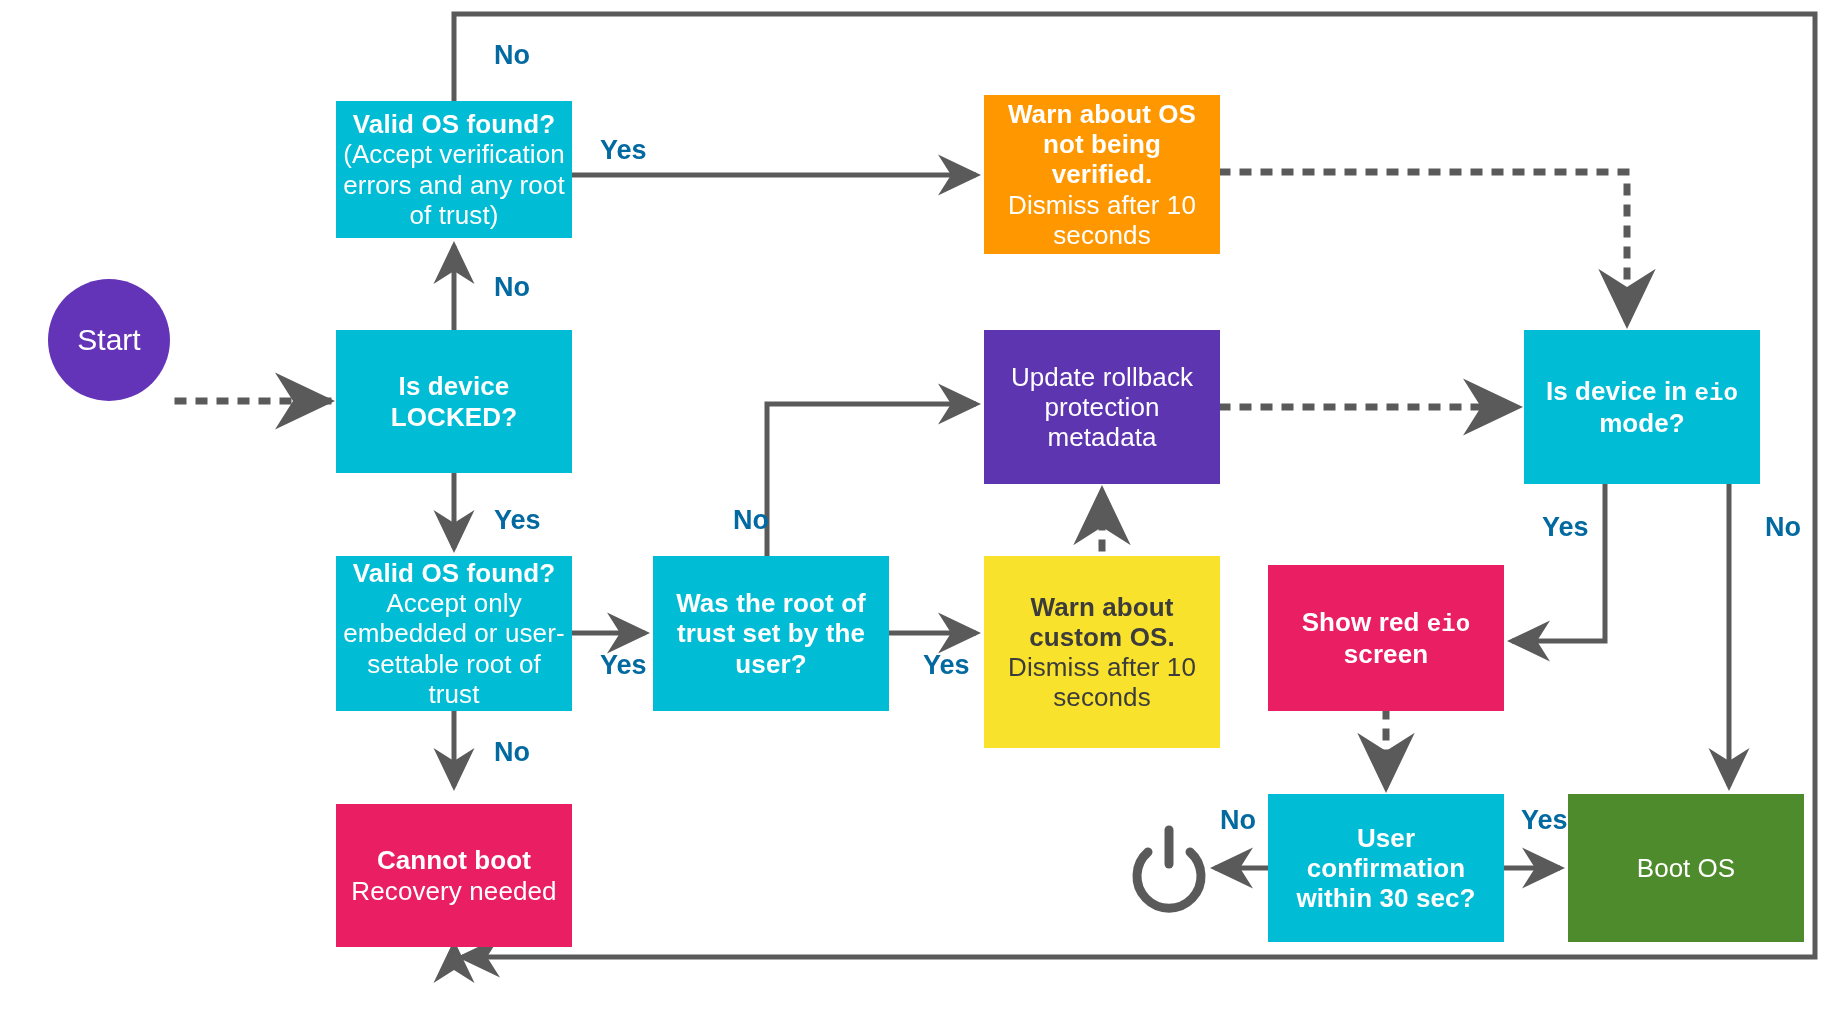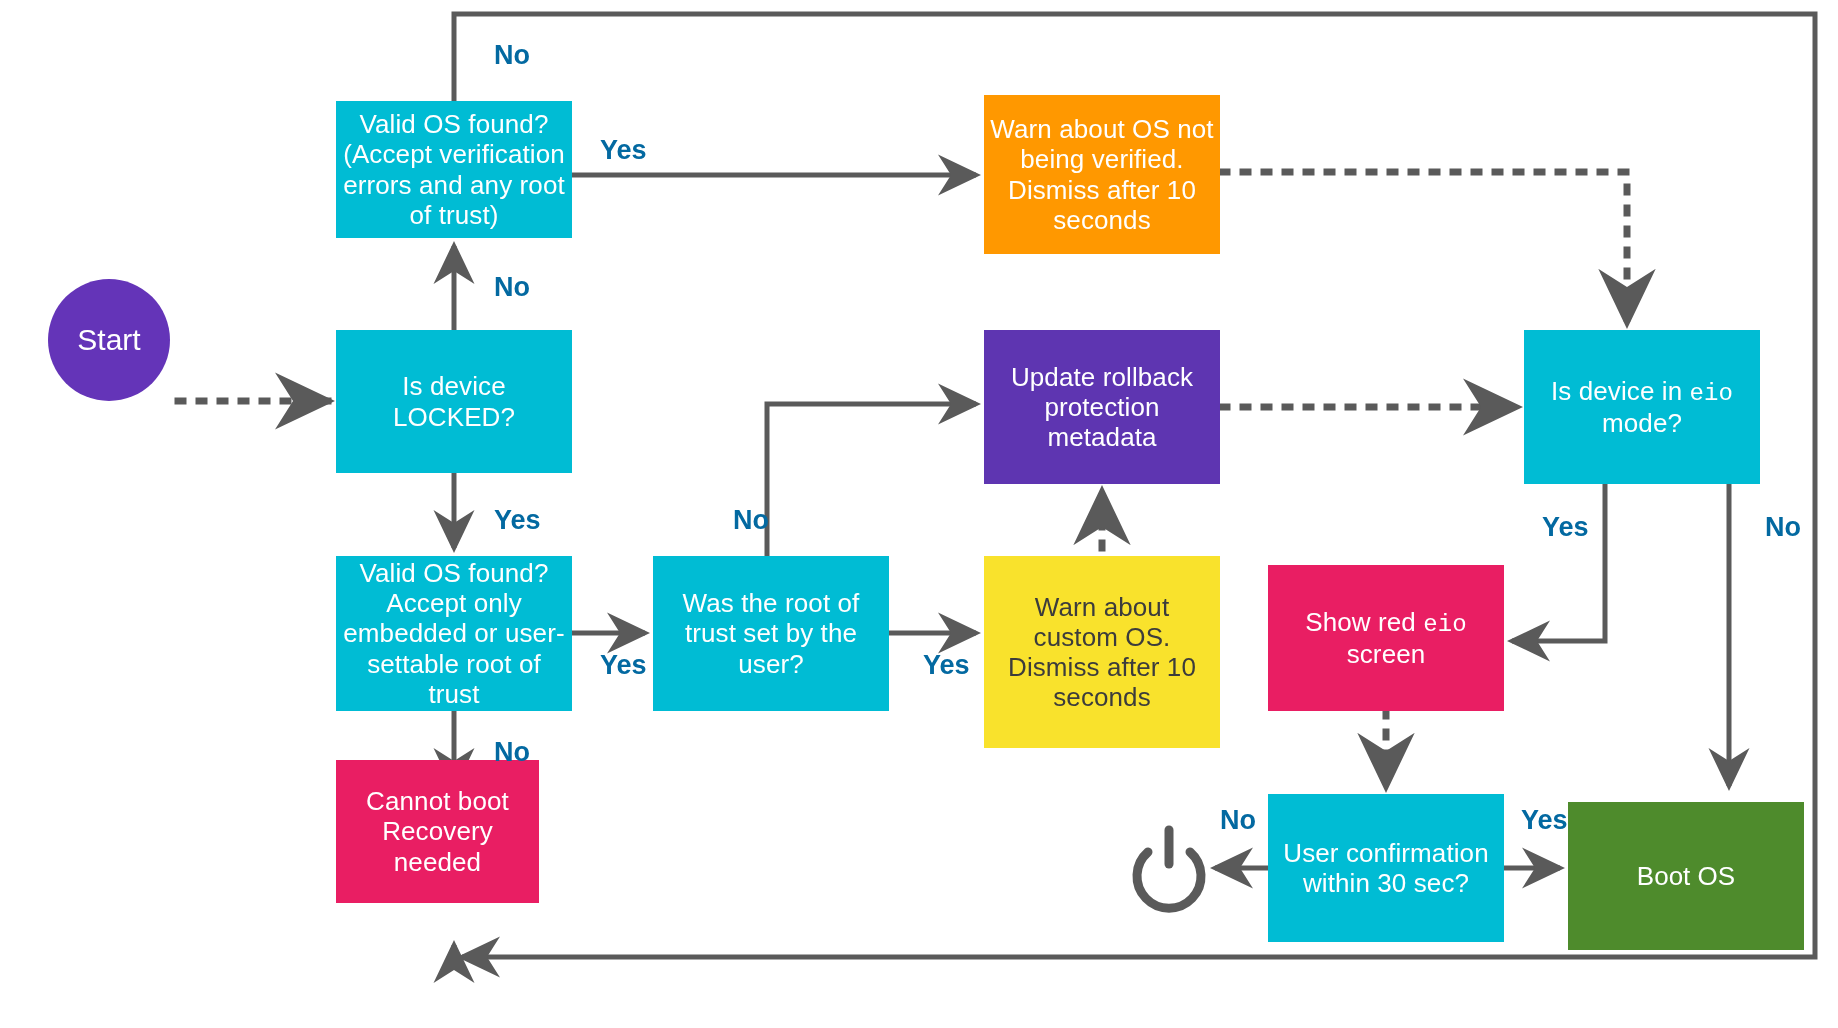--- a/index.html
+++ b/index.html
@@ -14,21 +14,21 @@
   .node{
     position:absolute;
     display:flex;
     flex-direction:column;
     align-items:center;
     justify-content:center;
     text-align:center;
     box-sizing:border-box;
     line-height:1.16;
   }
-  .node .ttl{font-weight:normal;font-size:26px;letter-spacing:.1px;}
+  .node .ttl{font-weight:bold;font-size:26px;letter-spacing:.1px;}
   .node .sub{font-weight:normal;font-size:26px;letter-spacing:.1px;}
   .node .plain{font-weight:normal;font-size:26px;}
   .mono{font-family:"Liberation Mono", monospace;font-size:24px;}
 
   .edge-label{
     position:absolute;
     font-size:27px;
     font-weight:bold;
     color:#0369a1;
     white-space:nowrap;
@@ -102,21 +102,21 @@
 
   <div class="node" style="left:336px;top:330px;width:236px;height:143px;background:#00BCD4;color:#fff;padding:4px 6px;">
     <span class="ttl">Is device LOCKED?</span>
   </div>
 
   <div class="node" style="left:336px;top:556px;width:236px;height:155px;background:#00BCD4;color:#fff;padding:4px 6px;">
     <span class="ttl">Valid OS found?</span>
     <span class="sub">Accept only embedded or user-settable root of trust</span>
   </div>
 
-  <div class="node" style="left:336px;top:760px;width:203px;height:143px;background:#E91E63;color:#fff;padding:4px 6px;">
+  <div class="node" style="left:336px;top:804px;width:236px;height:143px;background:#E91E63;color:#fff;padding:4px 6px;">
     <span class="ttl">Cannot boot</span>
     <span class="sub">Recovery needed</span>
   </div>
 
   <div class="node" style="left:653px;top:556px;width:236px;height:155px;background:#00BCD4;color:#fff;padding:0 6px;">
     <span class="ttl">Was the root of trust set by the user?</span>
   </div>
 
   <div class="node" style="left:984px;top:95px;width:236px;height:159px;background:#FF9800;color:#fff;padding:4px 6px;">
     <span class="ttl">Warn about OS not being verified.</span>
@@ -141,21 +141,21 @@
   <div class="node" style="left:1268px;top:565px;width:236px;height:146px;background:#E91E63;color:#fff;padding:4px 6px;">
     <span class="ttl">
       <span>Show red </span><span class="mono">eio</span><span> screen</span>
     </span>
   </div>
 
   <div class="node" style="left:1268px;top:794px;width:236px;height:148px;background:#00BCD4;color:#fff;padding:4px 6px;">
     <span class="ttl">User confirmation within 30 sec?</span>
   </div>
 
-  <div class="node" style="left:1568px;top:794px;width:236px;height:148px;background:#4E8B2C;color:#fff;padding:4px 6px;margin-top:8px;">
+  <div class="node" style="left:1568px;top:794px;width:236px;height:148px;background:#4E8B2C;color:#fff;padding:4px 6px;">
     <span class="plain">Boot OS</span>
   </div>
 
   <div class="edge-label" style="left:479px;top:40px;">No</div>
   <div class="edge-label" style="left:479px;top:272px;">No</div>
   <div class="edge-label" style="left:585px;top:135px;">Yes</div>
   <div class="edge-label" style="left:479px;top:505px;">Yes</div>
   <div class="edge-label" style="left:479px;top:737px;">No</div>
   <div class="edge-label" style="left:585px;top:650px;">Yes</div>
   <div class="edge-label" style="left:718px;top:505px;">No</div>

